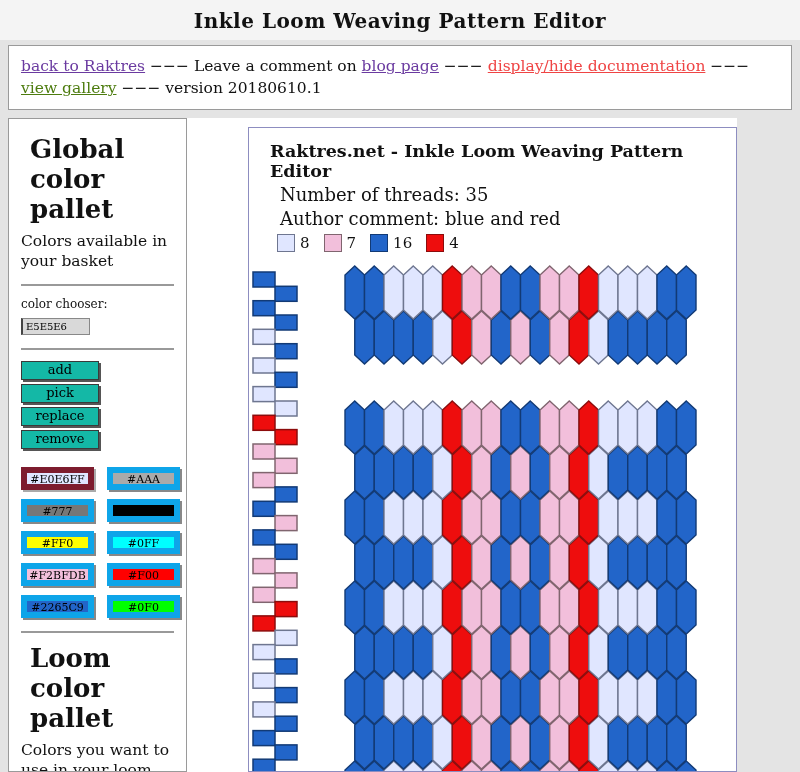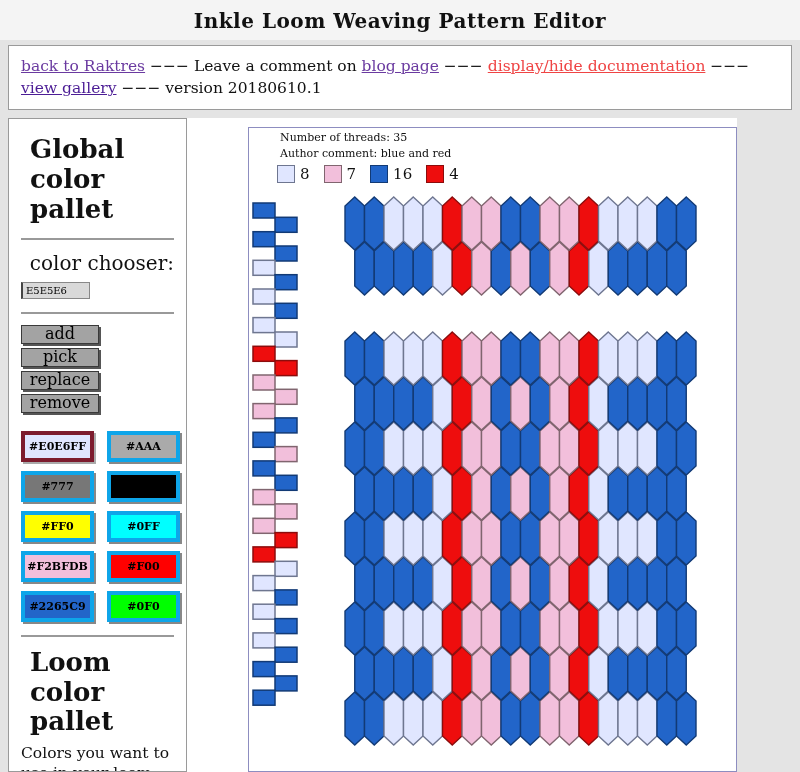--- a/index.html
+++ b/index.html
@@ -19,65 +19,66 @@
   }
   .nav-box a{text-decoration:underline;cursor:pointer;}
   .content{display:flex;align-items:stretch;margin:4px 8px 0;height:654px;}
   .sidebar{
     flex:none;width:153px;background:#fff;border:1px solid #9a9a9a;
     padding:8px 12px;overflow:hidden;
   }
   .sidebar h2{font-size:26px;margin:8px 9px 6px;line-height:1.15;font-weight:bold;}
   .sidebar p{font-size:15.5px;margin:4px 0;line-height:1.3;}
   .sidebar hr{border:none;border-top:2px solid #999;margin:13px 0 11px;}
-  .chooser-label{font-size:20px;margin:2px 0 4px;text-align:right;}
+  .chooser-label{font-size:12px;margin:2px 0 4px;}
   .chooser-input{
     width:60px;font-family:"DejaVu Serif","Liberation Serif",serif;font-size:10px;
     background:#d9d9d9;border:1px solid #888;border-left:2px solid #444;padding:2px 3px;
   }
   .btn-col{display:flex;flex-direction:column;gap:4px;margin:6px 0 2px;}
   .side-btn{
-    width:78px;height:19px;background:#a3a3a3;border:1px solid #3a3a3a;
+    width:78px;height:19px;background:#14b8a6;border:1px solid #3a3a3a;
     box-shadow:2px 2px 0 #555;font-family:"DejaVu Serif","Liberation Serif",serif;
-    font-size:16px;padding:0;cursor:pointer;line-height:16px;
+    font-size:13px;padding:0;cursor:pointer;line-height:16px;
   }
   .swatch-grid{display:grid;grid-template-columns:repeat(2,73px);gap:9px 13px;margin:18px 0 6px;}
   .swatch-btn{
-    height:31px;border:4px solid #0ea5e9;box-shadow:2px 2px 0 #888;
-    font-family:"DejaVu Serif","Liberation Serif",serif;font-size:11px;font-weight:bold;
+    height:23px;border:6px solid #0ea5e9;box-shadow:2px 2px 0 #888;
+    font-family:"DejaVu Serif","Liberation Serif",serif;font-size:11px;font-weight:normal;
     padding:0;cursor:pointer;color:#000;
   }
   .swatch-btn.selected{border-color:#7d1c2e;box-shadow:2px 2px 0 #aaa;}
   .main{
     background:#fff;padding:9px 0 0 61px;flex:none;
   }
   .panel{
     width:489px;height:645px;box-sizing:border-box;background:#fff;
     border:1px solid #8d8dc0;overflow:hidden;
   }
   .panel h3{font-size:17.5px;font-weight:bold;margin:13px 0 3px 21px;}
-  .panel .info{font-size:11px;margin:3px 0 0 31px;}
+  .panel .info{font-size:18px;margin:3px 0 0 31px;}
   .legend{display:flex;align-items:center;gap:14px;margin:5px 0 0 28px;font-size:15px;}
   .legend-item{display:flex;align-items:center;gap:5px;}
   .legend-swatch{width:16px;height:16px;border:1.5px solid #666;cursor:pointer;}
   .pattern-svg{display:block;margin-top:3px;}
 </style>
 </head>
 <body>
 
 <h1 class="title-strip">Inkle Loom Weaving Pattern Editor</h1>
 
 <div class="nav-box">
-  <span><a href="#" style="color: rgb(106, 58, 160);">back to Raktres</a><span> −−− Leave a comment on </span><a href="#" style="color: rgb(106, 58, 160);">blog page</a><span> −−− </span><a href="#" style="color: #ef4444;">display/hide documentation</a><span> −−− </span><a href="#" style="color: #4c1d95;">view gallery</a><span> −−− version 20180610.1</span></span>
+  <span><a href="#" style="color: rgb(106, 58, 160);">back to Raktres</a><span> −−− Leave a comment on </span><a href="#" style="color: rgb(106, 58, 160);">blog page</a><span> −−− </span><a href="#" style="color: #ef4444;">display/hide documentation</a><span> −−− </span><a href="#" style="color: #4d7c0f;">view gallery</a><span> −−− version 20180610.1</span></span>
 </div>
 
 <div class="content">
 
   <div class="sidebar">
     <h2>Global color pallet</h2>
+    <p>Colors available in your basket</p>
     <hr>
     <div class="chooser-label">color chooser:</div>
     <input class="chooser-input" type="text" value="E5E5E6" style="">
     <hr>
     <div class="btn-col">
         <button class="side-btn">add</button>
         <button class="side-btn">pick</button>
         <button class="side-btn">replace</button>
         <button class="side-btn">remove</button>
       </div>
@@ -95,20 +96,21 @@
       </div>
     <hr>
     <h2>Loom color pallet</h2>
     <p>Colors you want to use in your loom. Click to select.</p>
     
     
   </div>
 
   <div class="main">
     <div class="panel">
+      <h3>Raktres.net - Inkle Loom Weaving Pattern Editor</h3>
       <div class="info">Number of threads: 35</div>
       <div class="info">Author comment: blue and red</div>
       <div class="legend">
           <span class="legend-item">
             <span class="legend-swatch" style="background: rgb(224, 230, 255); border-color: rgb(110, 118, 144);"></span>
             <span>8</span>
           </span>
           <span class="legend-item">
             <span class="legend-swatch" style="background: rgb(242, 191, 219); border-color: rgb(128, 101, 111);"></span>
             <span>7</span>

